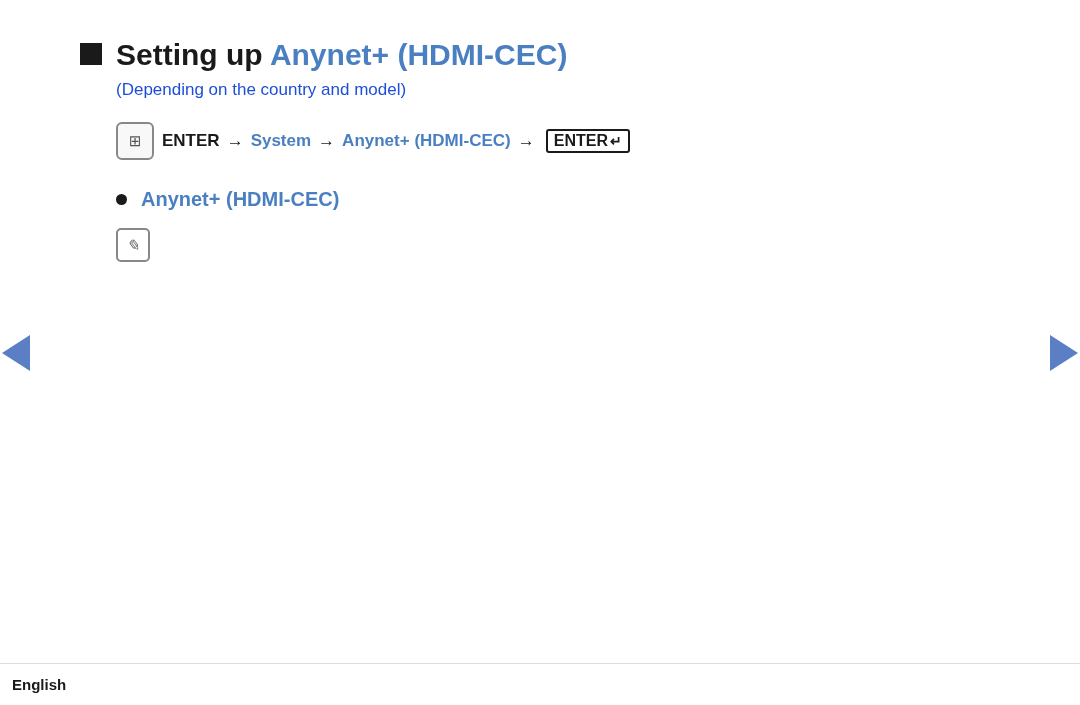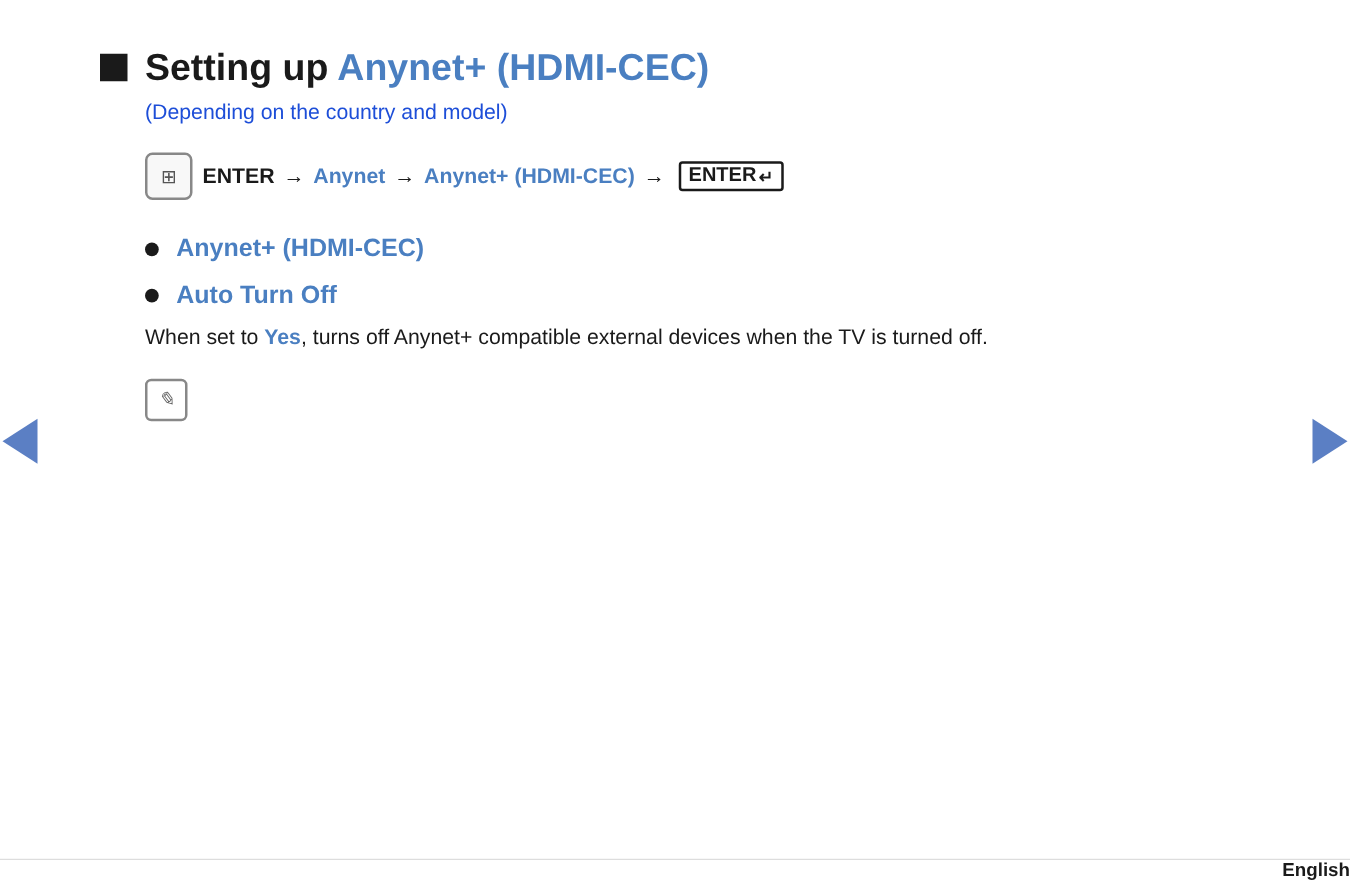--- a/index.html
+++ b/index.html
@@ -221,22 +221,22 @@
     }
 
     .note-text {
       font-size: 17px;
       color: #1a1a1a;
       line-height: 1.6;
     }
 
     
     .page-footer {
-      text-align: right;
-      padding: 0;
+      text-align: left;
+      padding: 12px;
       font-size: 15px;
       font-weight: bold;
       color: #1a1a1a;
       border-top: 1px solid #ddd;
     }
   </style>
 </head>
 <body>
 
 <div class="page-container">
@@ -257,46 +257,37 @@
         <span>Setting up </span><span class="heading-blue">Anynet+ (HDMI-CEC)</span>
       </div>
     </div>
 
     <div class="subtitle">(Depending on the country and model)</div>
 
     <div class="menu-line">
       <span class="menu-icon">⊞</span>
       <span>ENTER</span>
       <span class="menu-arrow"> → </span>
-      <span class="menu-blue">Anynet</span>
+      <span class="menu-blue">System</span>
       <span class="menu-arrow"> → </span>
       <span class="menu-blue">Anynet+ (HDMI-CEC)</span>
       <span class="menu-arrow"> → </span>
       <span class="enter-box">
         <span>ENTER</span>
           <span class="enter-arrow">↵</span>
       </span>
     </div>
 
     <div class="bullet-section">
       <div class="bullet-row">
         <div class="bullet-dot"></div>
         <span class="bullet-label">Anynet+ (HDMI-CEC)</span>
       </div>
     </div>
 
-    <div class="bullet-section">
-      <div class="bullet-row">
-        <div class="bullet-dot"></div>
-        <span class="bullet-label">Auto Turn Off</span>
-      </div>
-      <div class="section-body">
-        <span>When set to </span><span class="inline-blue">Yes</span><span>, turns off Anynet+ compatible external devices when the TV is turned off.</span>
-      </div>
-    </div>
 
     <div class="note-row">
       <div class="note-icon">✎</div>
     </div>
 
   </div>
 
   <div class="page-footer">
     <span>English</span>
   </div>

